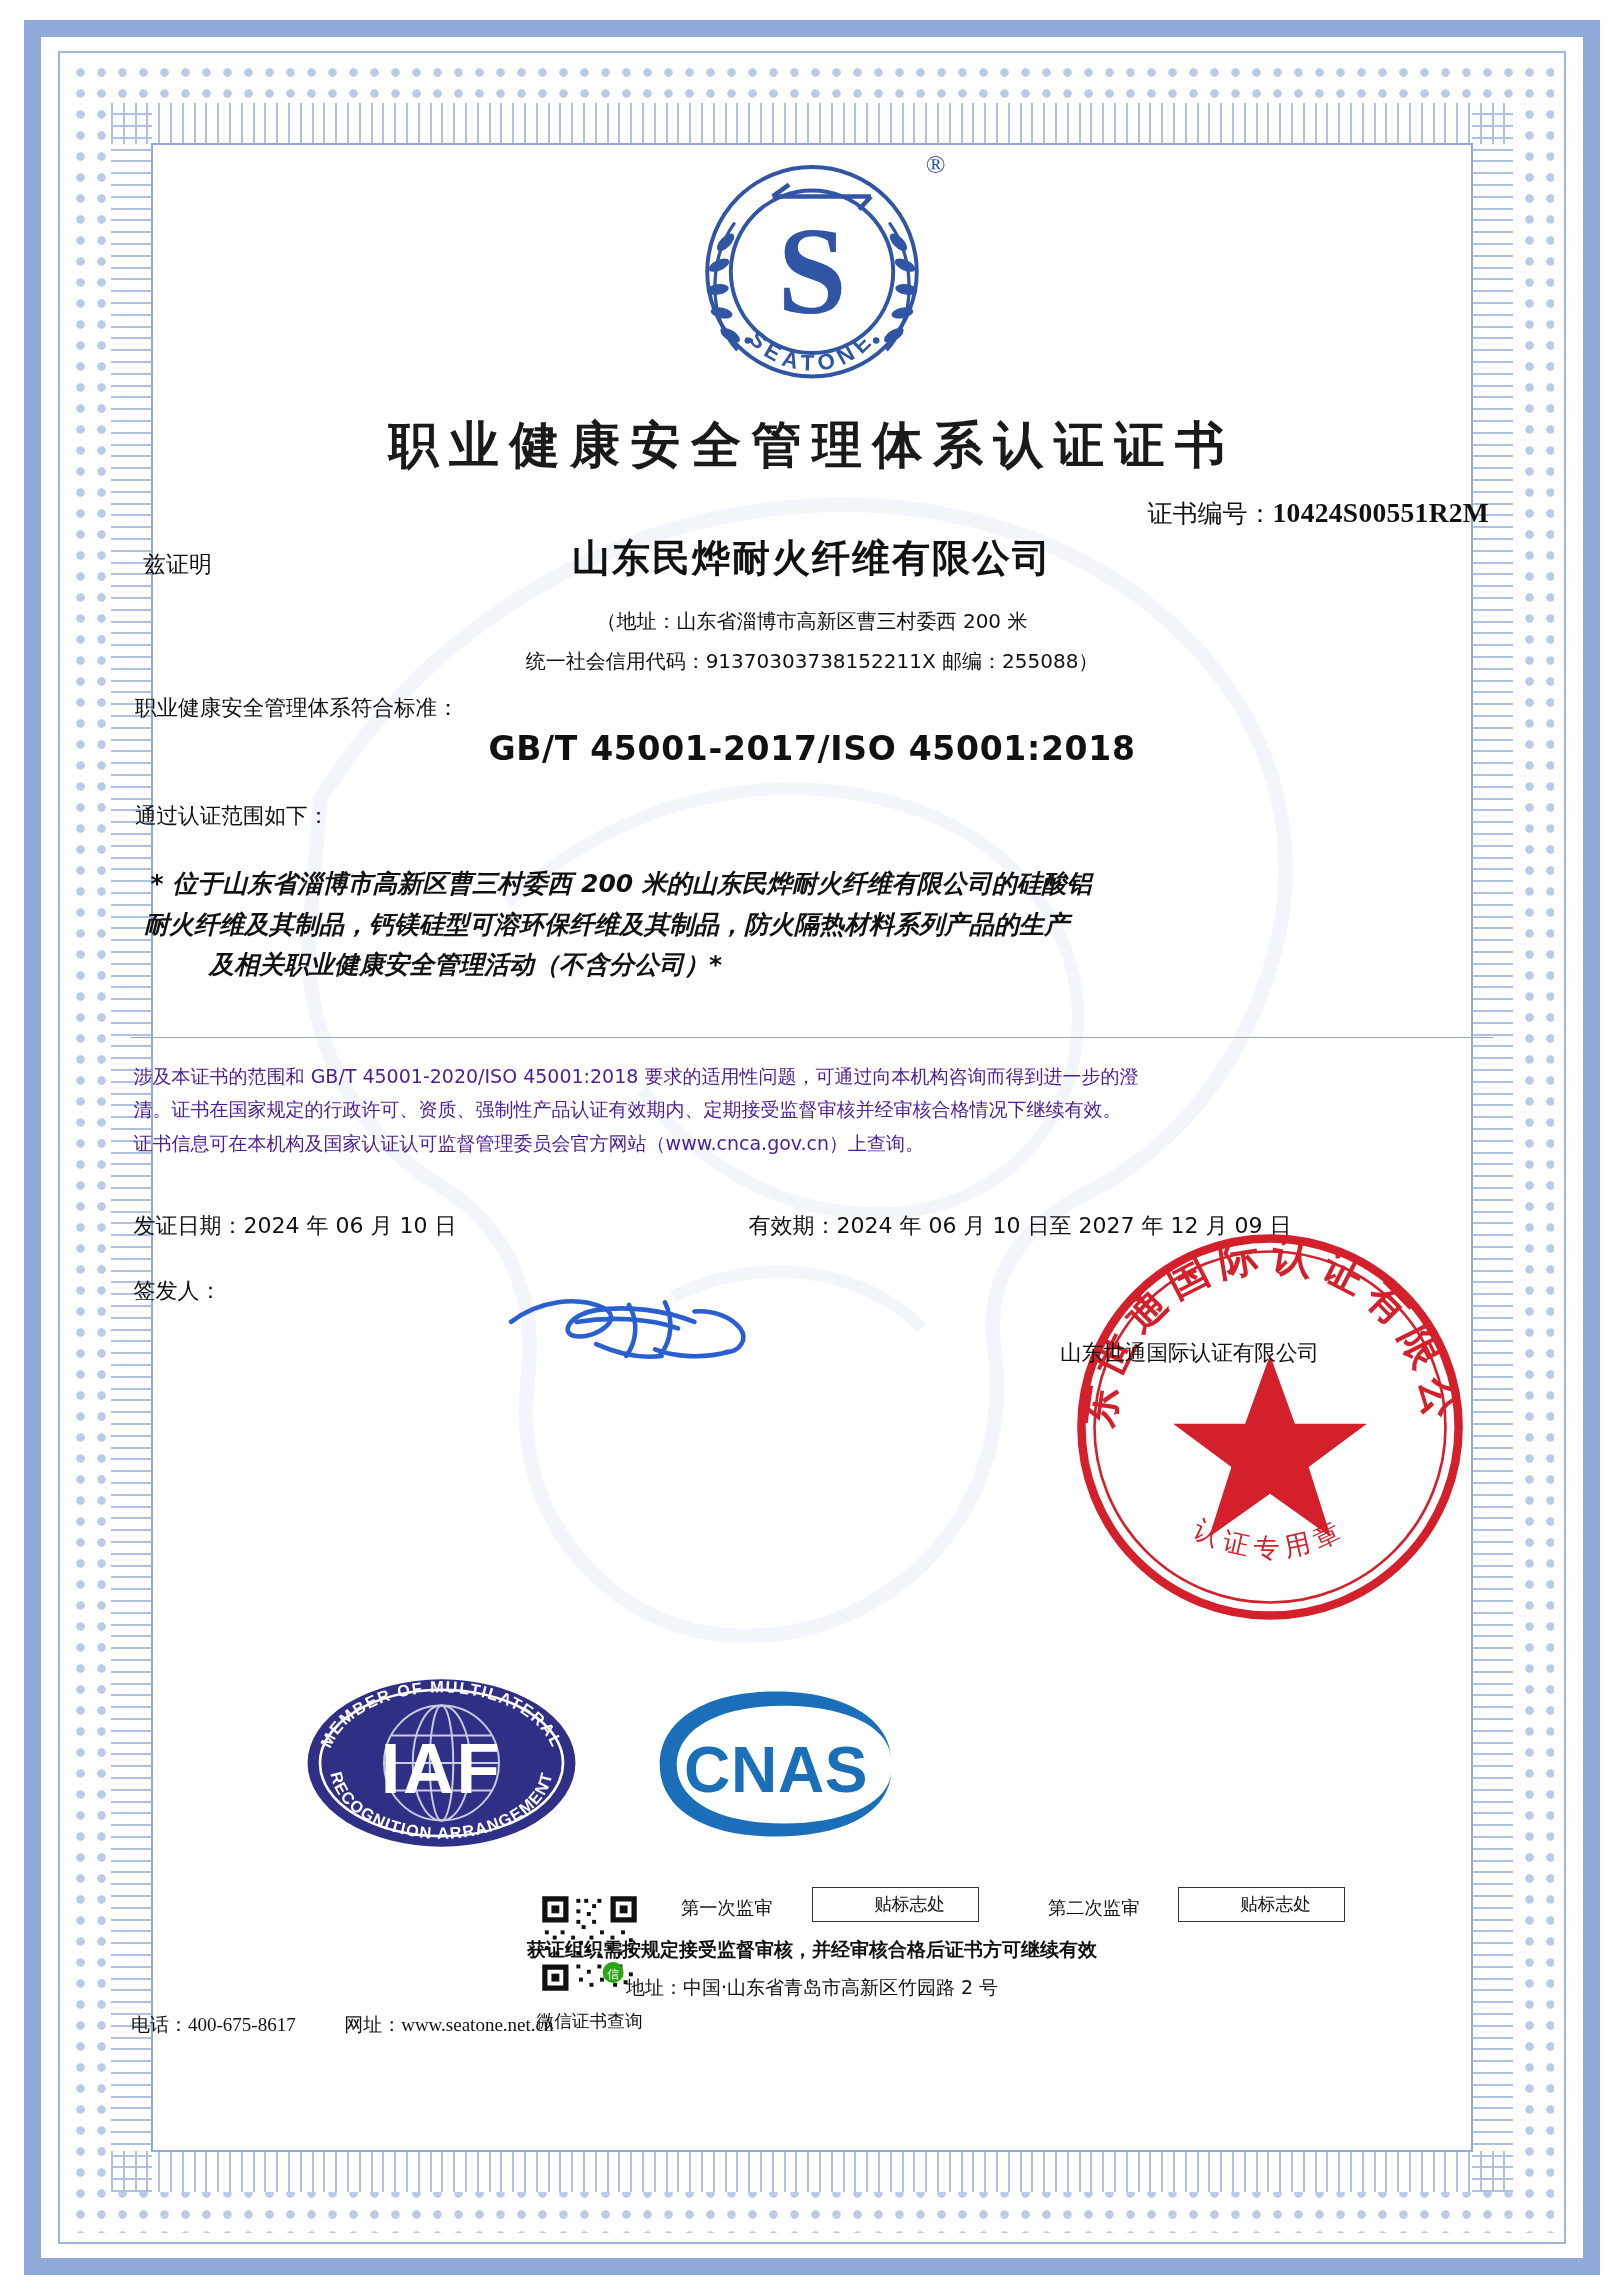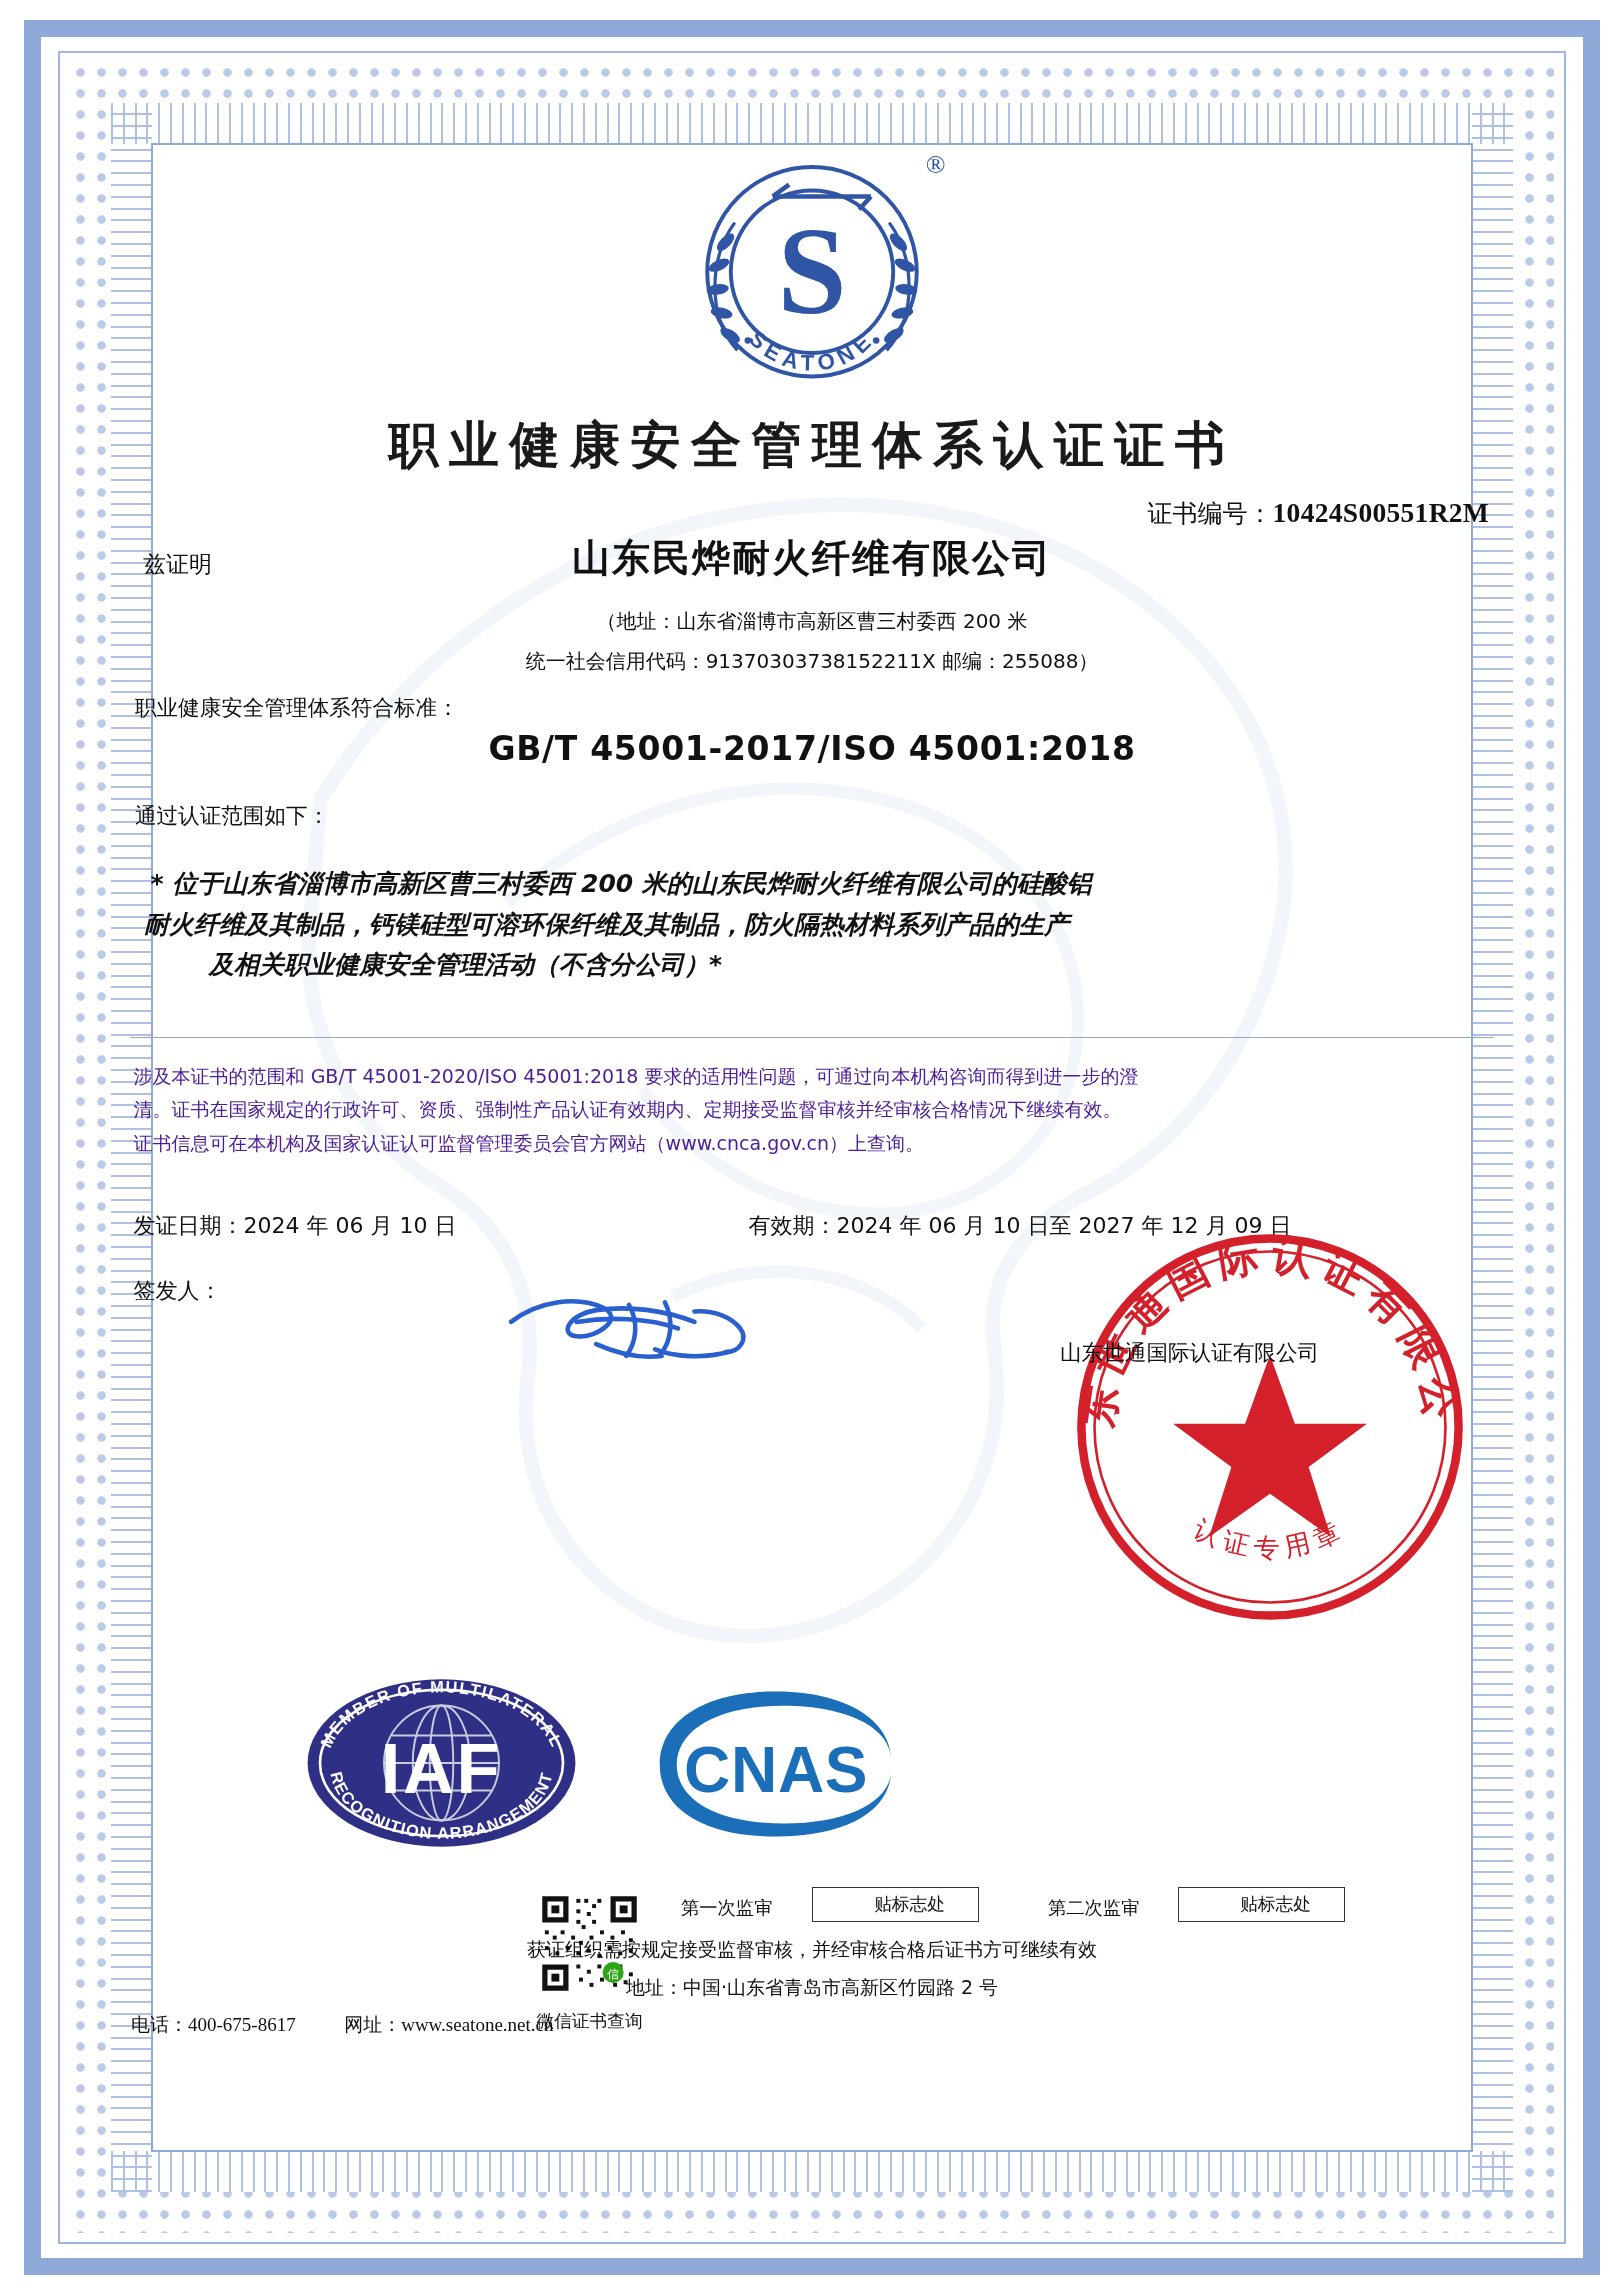--- a/index.html
+++ b/index.html
@@ -356,21 +356,21 @@
     padding-left: 28px;
   }
 
   .footer-note {
     position: absolute;
     top: 1813px;
     left: 0; right: 0;
     text-align: center;
     font-size: 19px;
     font-family: "DejaVu Sans", sans-serif;
-    font-weight: normal;
+    font-weight: bold;
     color: #111;
   }
   .footer-addr {
     position: absolute;
     top: 1851px;
     left: 0; right: 0;
     text-align: center;
     font-size: 19px;
     font-family: "DejaVu Sans", sans-serif;
     color: #111;

